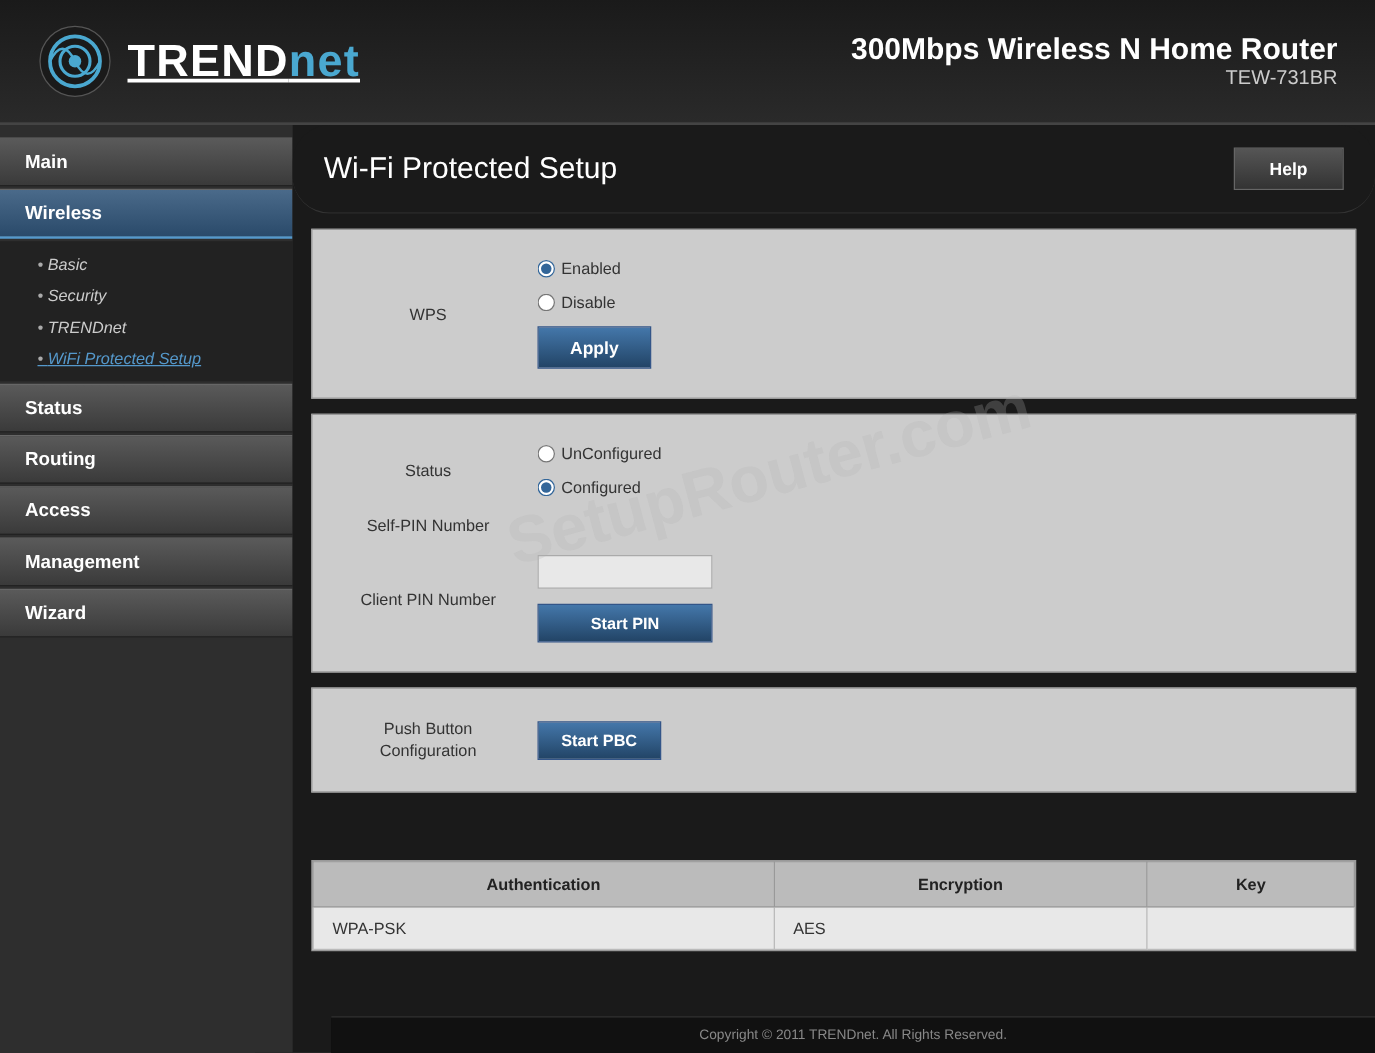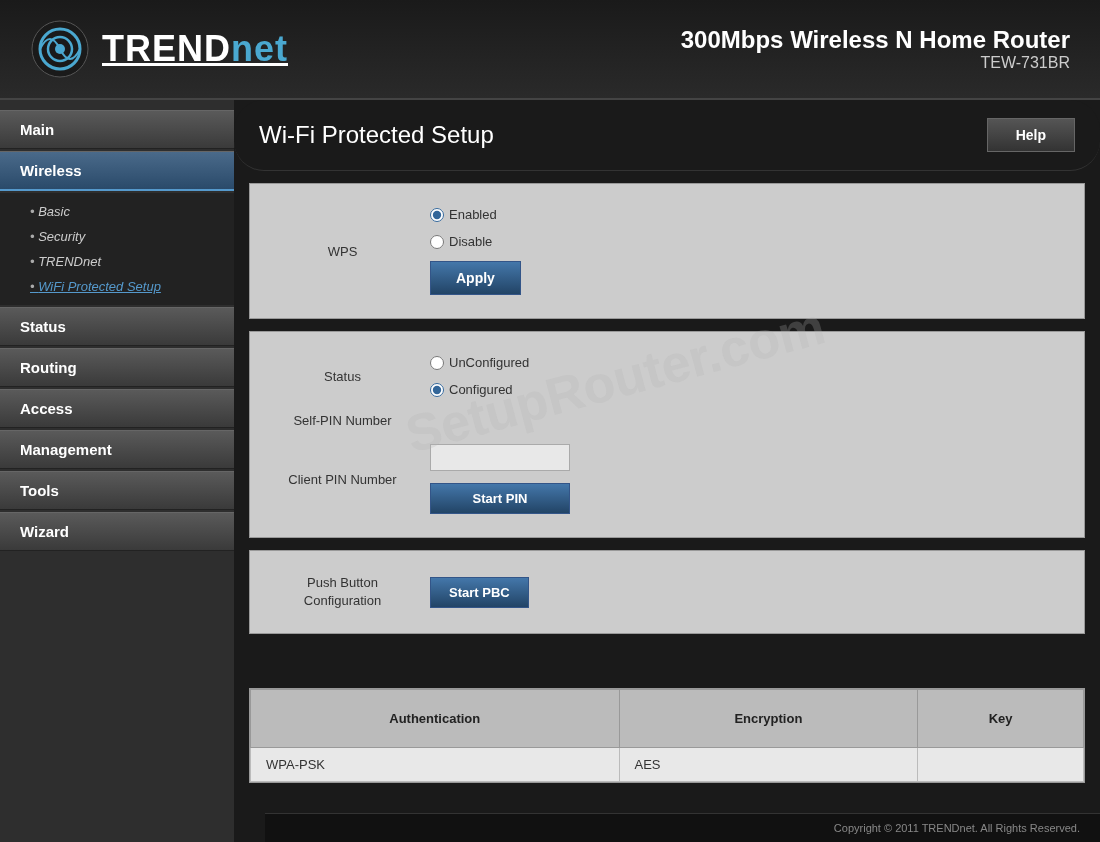--- a/index.html
+++ b/index.html
@@ -207,21 +207,21 @@
 
     
     .data-table {
       width: 100%;
       border-collapse: collapse;
       background: #ddd;
     }
     .data-table th {
       background: #bbb;
       border: 1px solid #999;
-      padding: 21px 15px;
+      padding: 10px 15px;
       text-align: center;
       font-size: 13px;
       color: #222;
       font-weight: bold;
     }
     .data-table td {
       background: #e8e8e8;
       border: 1px solid #bbb;
       padding: 9px 15px;
       font-size: 13px;
@@ -243,21 +243,21 @@
     }
 
     
     .footer {
       position: fixed;
       bottom: 0;
       left: 265px;
       right: 0;
       background: #111;
       padding: 8px 20px;
-      text-align: right;
+      text-align: center;
       color: #888;
       font-size: 11px;
       border-top: 1px solid #333;
       margin-top: 20px;
     }
 
     .spacer-section {
       margin: 12px 15px;
       height: 30px;
     }
@@ -292,21 +292,20 @@
     <div class="nav-sub">
       <div class="nav-sub-item">Basic</div>
       <div class="nav-sub-item">Security</div>
       <div class="nav-sub-item">TRENDnet</div>
       <div class="nav-sub-item active-sub">WiFi Protected Setup</div>
     </div>
     <div class="nav-item">Status</div>
     <div class="nav-item">Routing</div>
     <div class="nav-item">Access</div>
     <div class="nav-item">Management</div>
-    <div class="nav-item">Tools</div>
     <div class="nav-item">Wizard</div>
   </div>
 
   <div class="content">
 
     <div class="page-title-bar">
       <div class="page-title">Wi-Fi Protected Setup</div>
       <button class="help-btn">Help</button>
     </div>
 

